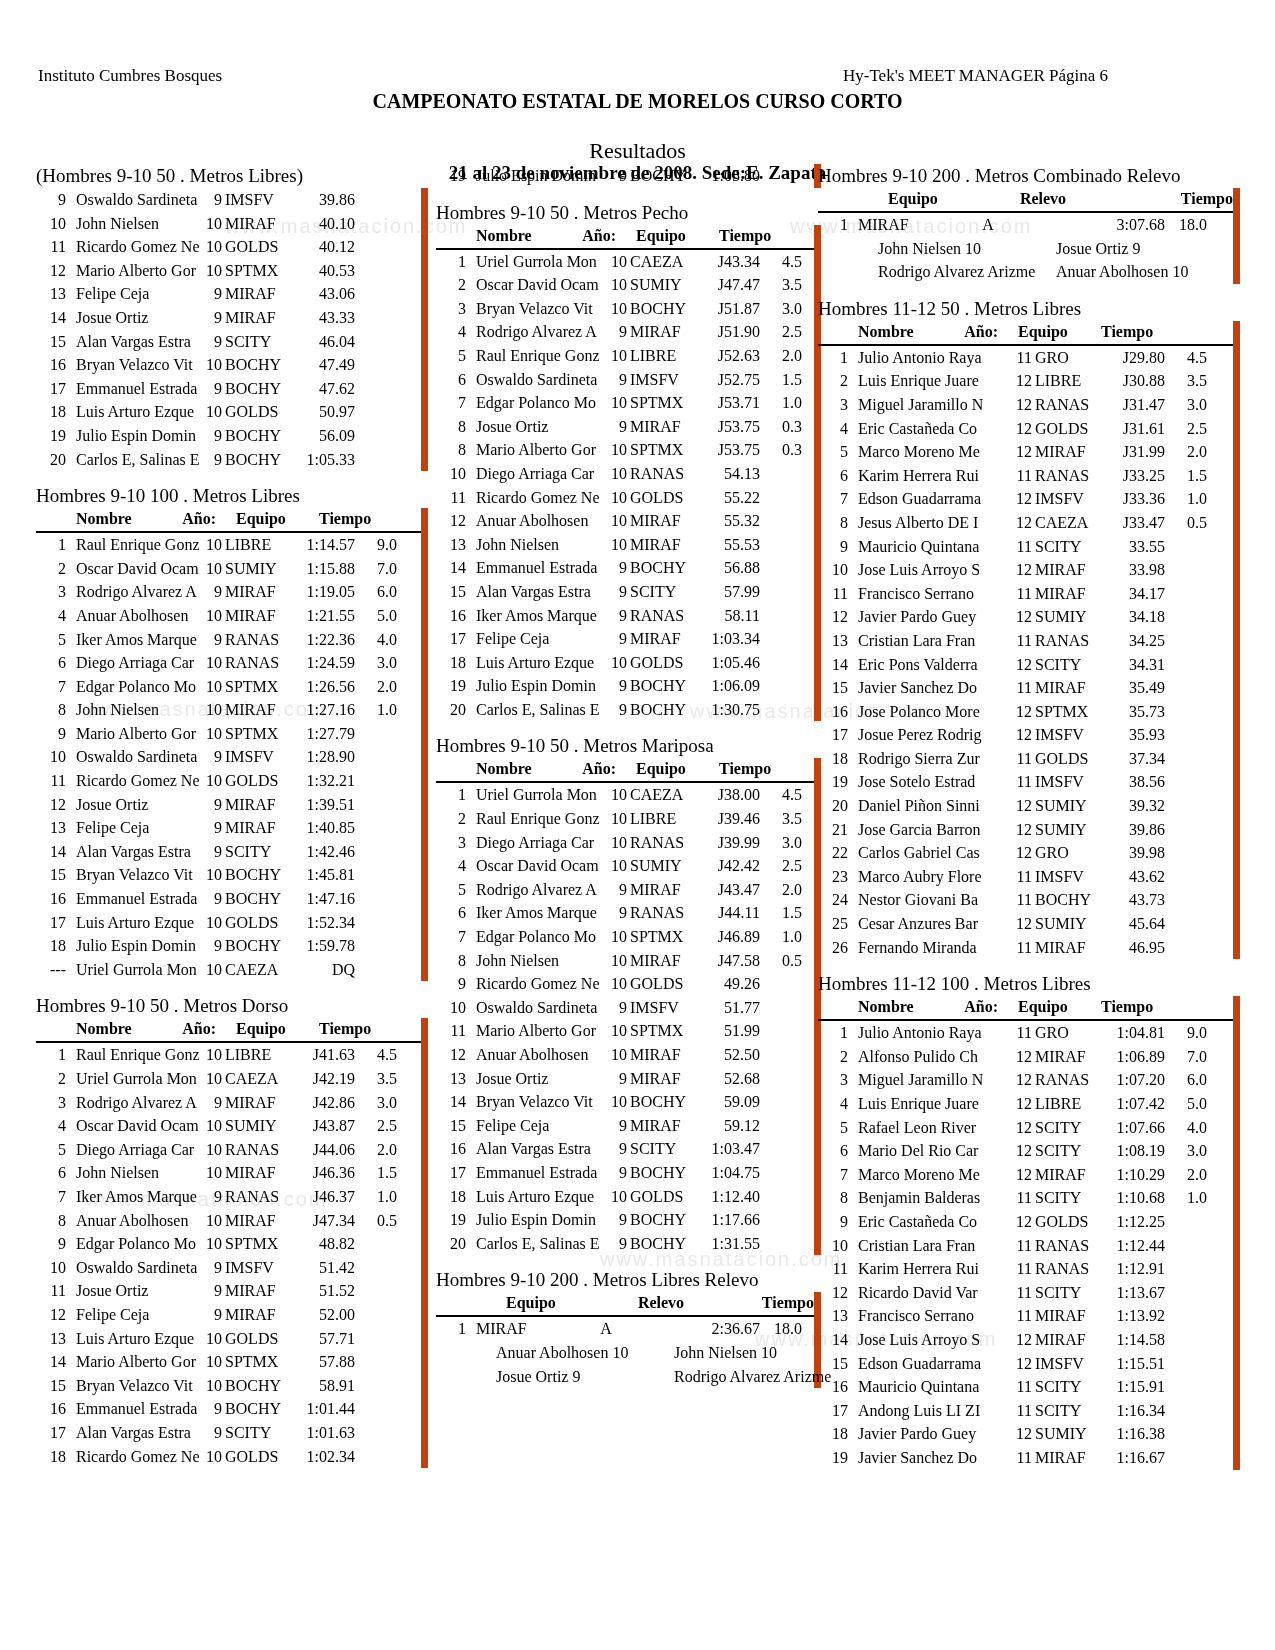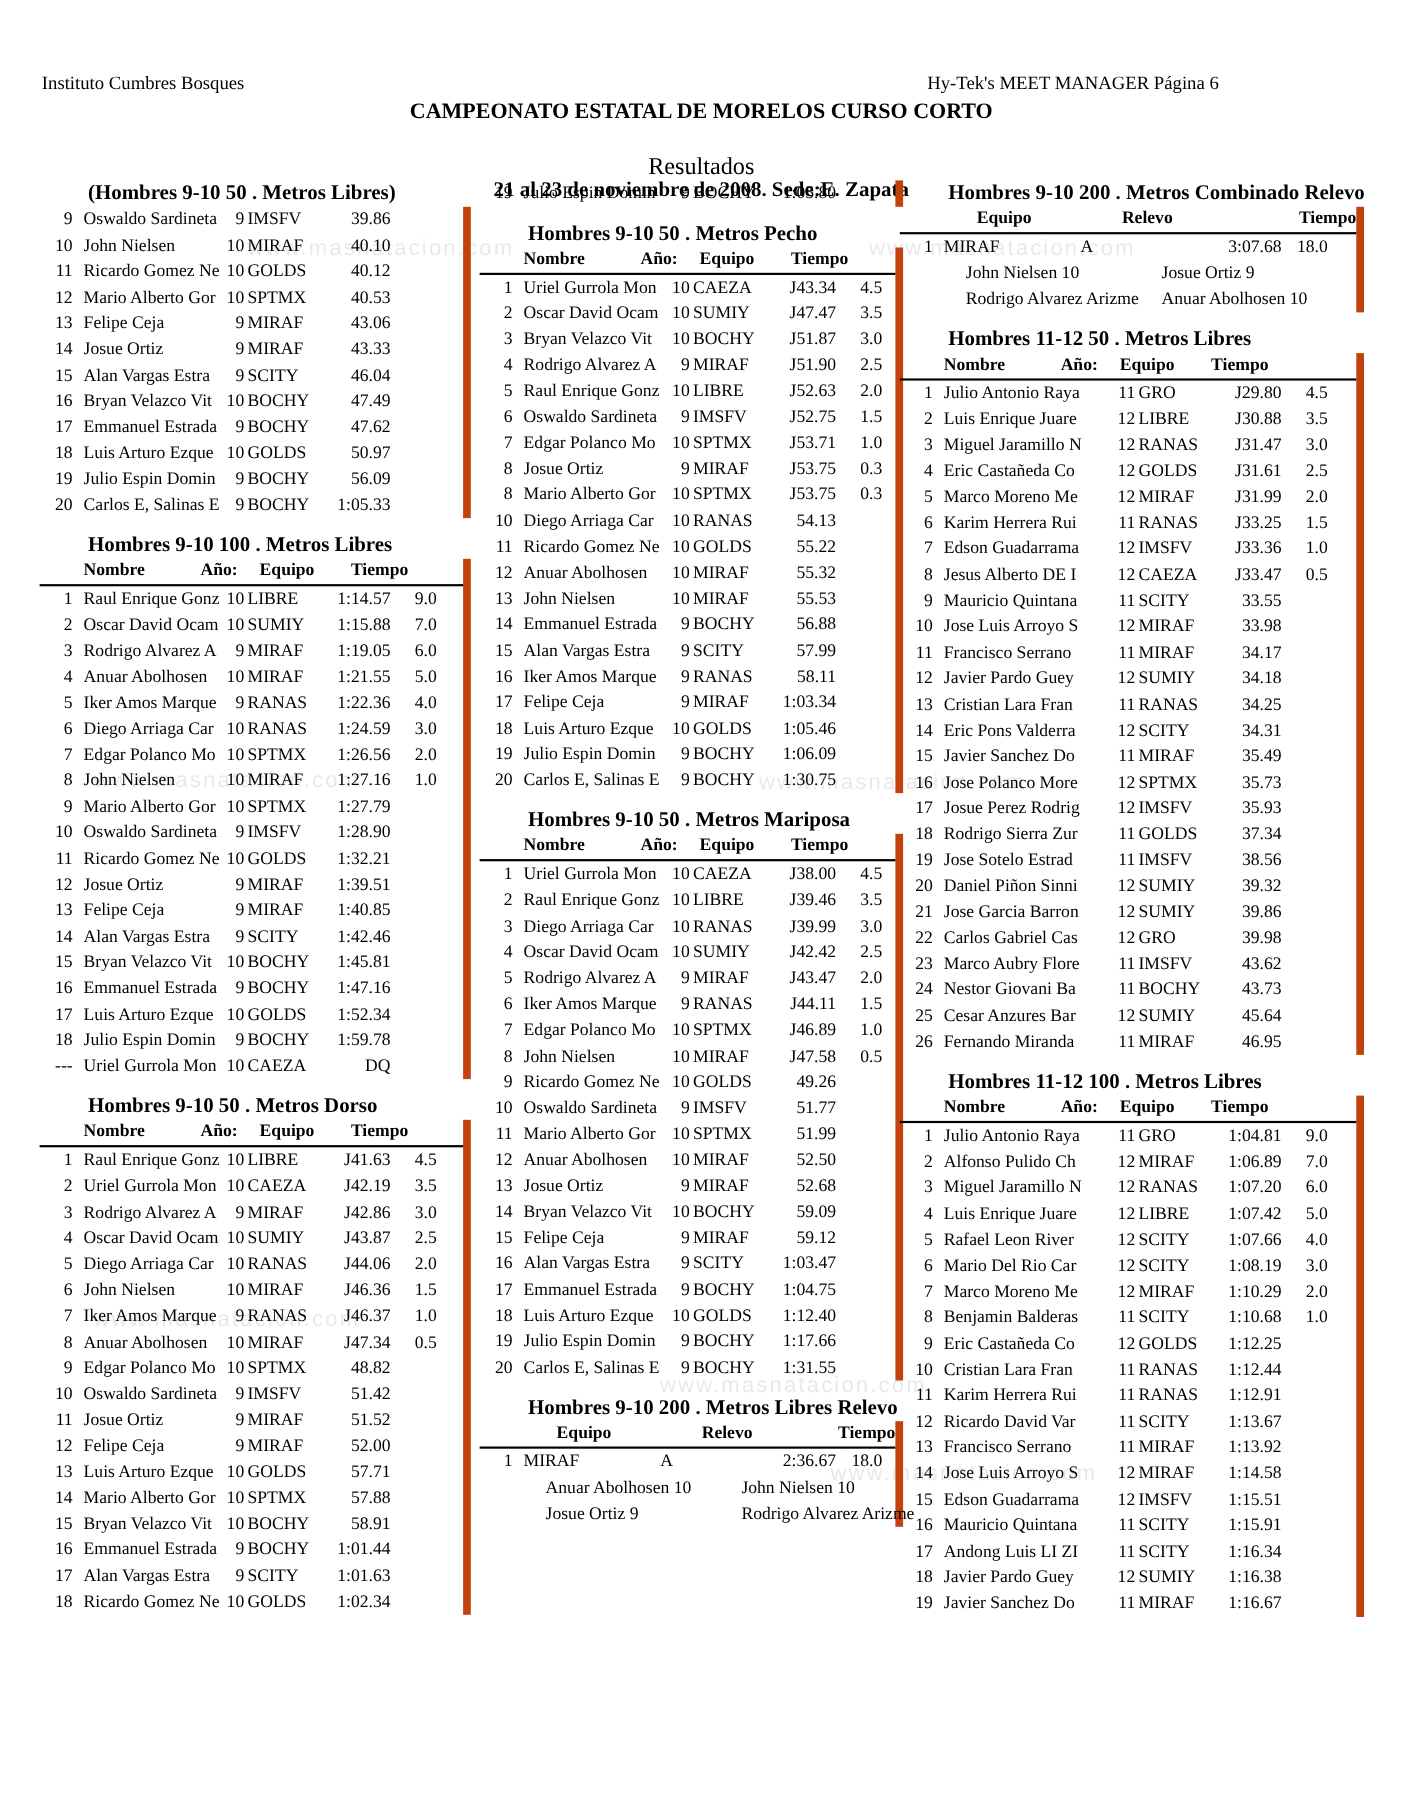--- a/index.html
+++ b/index.html
@@ -29,21 +29,21 @@
   .wm4 { left:690px; top:700px; }
   .wm5 { left:85px;  top:1188px; }
   .wm6 { left:600px; top:1248px; }
   .wm7 { left:755px; top:1328px; }
   
   .col { position:absolute; top:164px; z-index:1; }
   .col0 { left:36px;  width:392px; }
   .col1 { left:436px; width:385px; }
   .col2 { left:818px; width:422px; }
   .section { margin-bottom:13px; }
-  .sec-title { font-weight:bold; font-size:19px; line-height:24px; white-space:nowrap;margin-left:44px; }
+  .sec-title { font-weight:normal; font-size:19px; line-height:24px; white-space:nowrap; }
   .tbody { border-right:7px solid #c2410c; }
   
   .hdr {
     display:flex; font-weight:bold; font-size:16px; line-height:22px;
     border-bottom:2px solid #000; padding-bottom:1px; align-items:baseline;
   }
   .hc0   { width:40px; flex:none; }
   .hc-nom{ width:100px; flex:none; }
   .hc-ano{ width:40px; flex:none; text-align:right; }
   .hc-g1 { width:20px; flex:none; }

